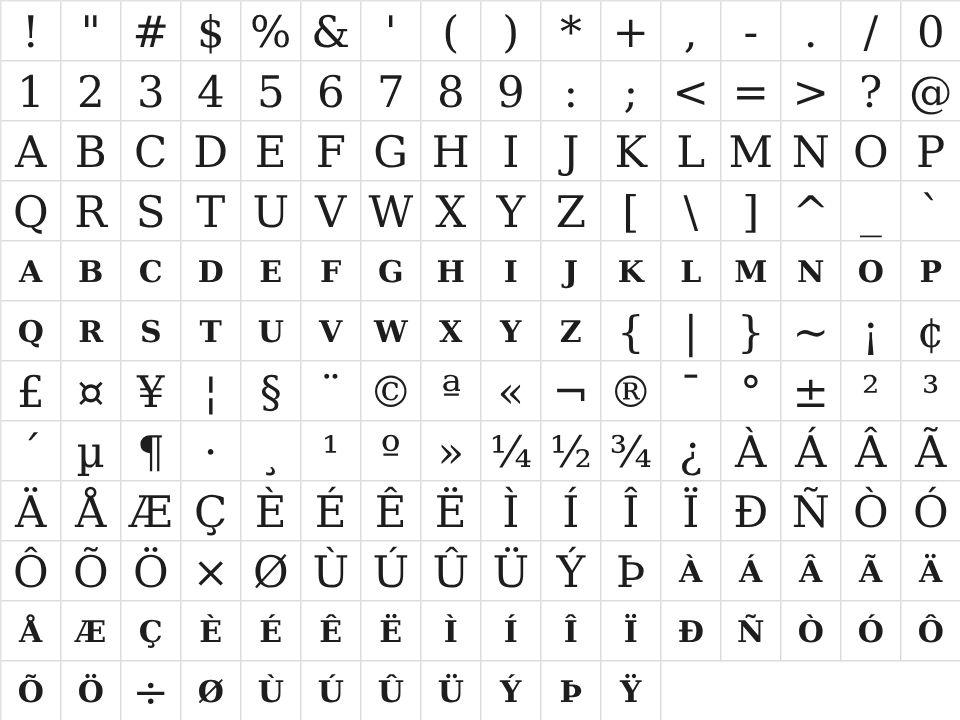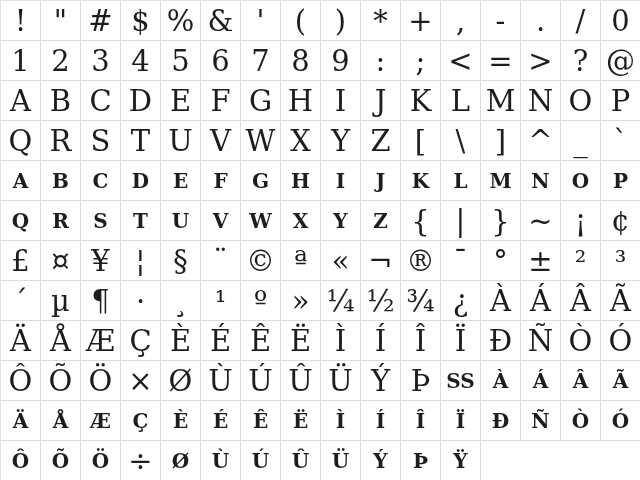--- a/index.html
+++ b/index.html
@@ -194,21 +194,20 @@
     <div class="cell"><span>Õ</span></div>
     <div class="cell"><span>Ö</span></div>
     <div class="cell"><span>×</span></div>
     <div class="cell"><span>Ø</span></div>
     <div class="cell"><span>Ù</span></div>
     <div class="cell"><span>Ú</span></div>
     <div class="cell"><span>Û</span></div>
     <div class="cell"><span>Ü</span></div>
     <div class="cell"><span>Ý</span></div>
     <div class="cell"><span>Þ</span></div>
-    <div class="cell"><span class="sc">SS</span></div>
     <div class="cell"><span class="sc">À</span></div>
     <div class="cell"><span class="sc">Á</span></div>
     <div class="cell"><span class="sc">Â</span></div>
     <div class="cell"><span class="sc">Ã</span></div>
     <div class="cell"><span class="sc">Ä</span></div>
     <div class="cell"><span class="sc">Å</span></div>
     <div class="cell"><span class="sc">Æ</span></div>
     <div class="cell"><span class="sc">Ç</span></div>
     <div class="cell"><span class="sc">È</span></div>
     <div class="cell"><span class="sc">É</span></div>

